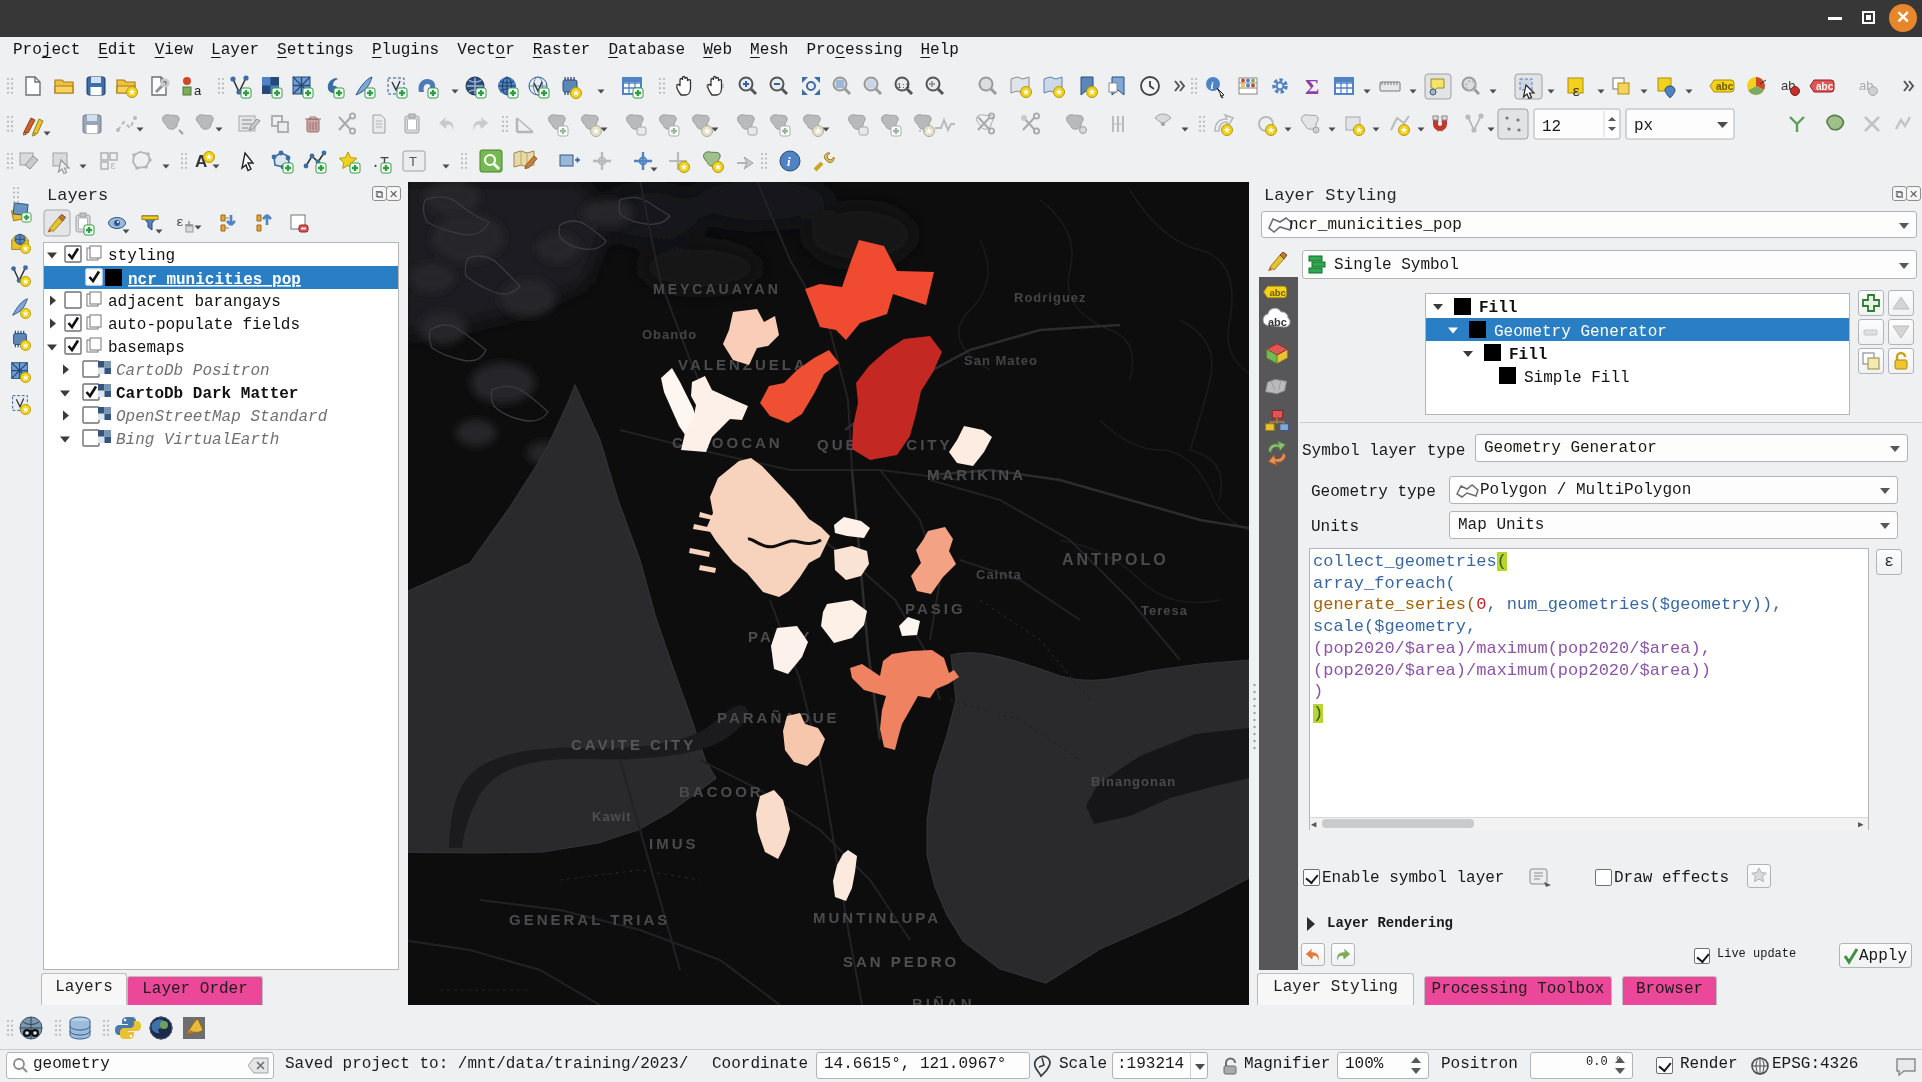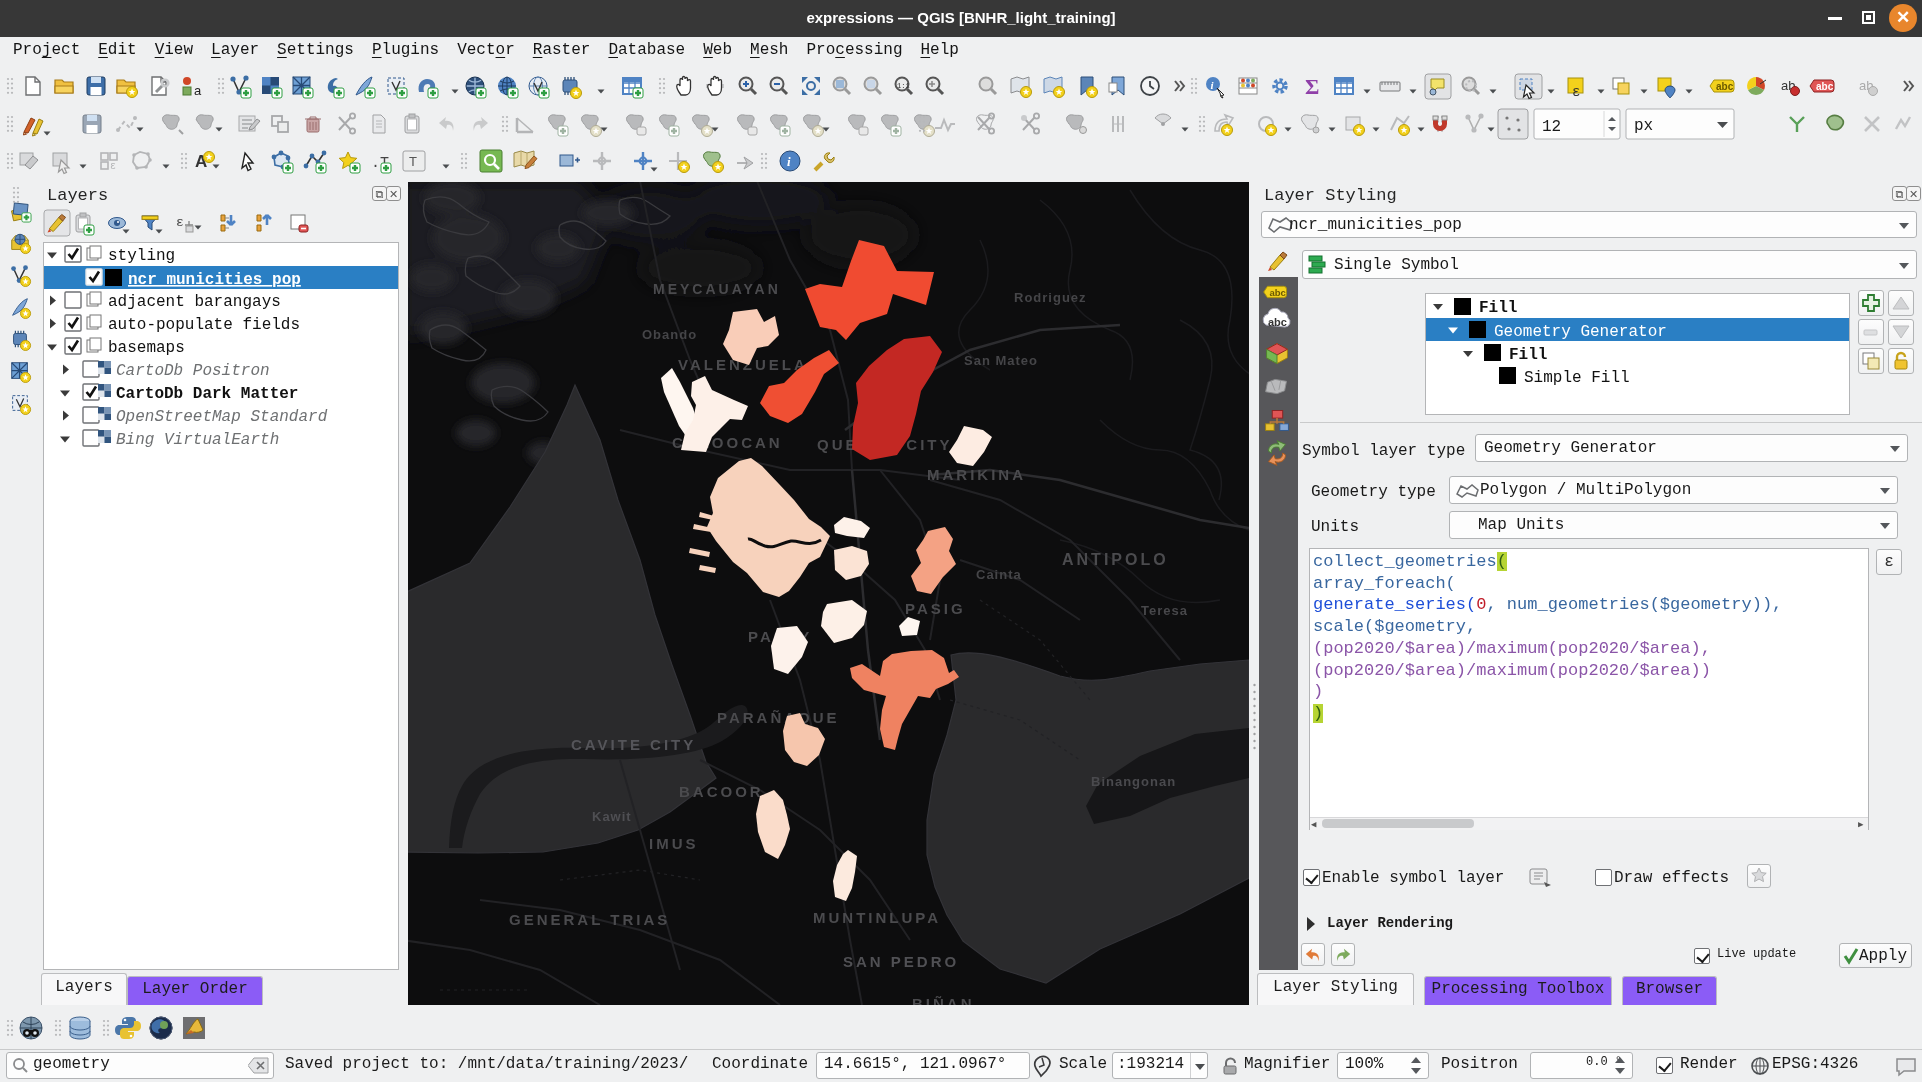--- a/index.html
+++ b/index.html
@@ -12,25 +12,24 @@
 #menuwrap{padding-left:4px;}
 .panel-title{font-size:17px;color:#252525;}
 .wbtn{width:17px;height:16px;border:1px solid #8f8f8f;border-radius:3px;background:#f5f5f5;color:#555;font-size:11px;line-height:14px;text-align:center;font-family:"Liberation Sans",sans-serif;}
 .checkbox{width:17px;height:17px;background:#fff;border:1px solid #6f7175;border-radius:2px;position:absolute;}
 .checkbox.c:after{content:"";position:absolute;left:3.5px;top:1.5px;width:6px;height:9px;border-right:2.3px solid #1a1a1a;border-bottom:2.3px solid #1a1a1a;transform:rotate(40deg);}
 .combo{position:absolute;background:#fdfdfd;border:1px solid #b1b3b5;border-radius:3px;}
 .combo .arr{position:absolute;right:7px;top:50%;margin-top:-2px;width:0;height:0;border-left:5px solid transparent;border-right:5px solid transparent;border-top:6px solid #54575b;}
 .btn{position:absolute;background:linear-gradient(#fdfdfd,#f0f1f2);border:1px solid #b1b3b5;border-radius:3px;}
 .tab{position:absolute;border:1px solid #bcbdbf;border-bottom:none;border-radius:3px 3px 0 0;font-size:16px;text-align:center;color:#1c1c1c;}
 .tab.on{background:#f7f7f8;height:32px;z-index:3;}
-.tab.off{background:#8b5cf6;height:29px;margin-top:3px;z-index:1;}
+.tab.off{background:#ec4899;height:29px;margin-top:3px;z-index:1;}
 u{text-decoration:underline;text-underline-offset:3px;}
 </style></head><body>
 <div class="abs" id="titlebar">
- <div class="abs" id="titletext">expressions — QGIS [BNHR_light_training]</div>
  <div class="abs" style="left:1828px;top:17px;width:14px;height:3px;background:#fff;"></div>
  <div class="abs" style="left:1862px;top:11px;width:13px;height:13px;border:2px solid #fff;background:#373737;"></div>
  <div class="abs" style="left:1866px;top:15px;width:5px;height:5px;background:#fff;"></div>
  <div class="abs" style="left:1889px;top:4px;width:28px;height:28px;border-radius:50%;background:#e8862c;color:#fff;text-align:center;line-height:28px;font-size:17px;font-weight:bold;font-family:'Liberation Sans',sans-serif;">✕</div>
 </div>
 <div class="abs" id="menubar">
     <div id="menuwrap"><span>Pro<u>j</u>ect</span><span><u>E</u>dit</span><span><u>V</u>iew</span><span><u>L</u>ayer</span><span><u>S</u>ettings</span><span><u>P</u>lugins</span><span>Vect<u>o</u>r</span><span><u>R</u>aster</span><span><u>D</u>atabase</span><span><u>W</u>eb</span><span><u>M</u>esh</span><span>Pro<u>c</u>essing</span><span><u>H</u>elp</span></div>
   </div>
 <svg class="abs" style="left:0;top:67px" width="1922" height="113" xmlns="http://www.w3.org/2000/svg">
     <circle cx="8" cy="12.0" r="1.1" fill="#b7b8ba"></circle>
@@ -1258,25 +1257,25 @@
       <span class="arr"></span>
     </div>
     <svg class="abs" style="left:197px;top:301px" width="26" height="18" xmlns="http://www.w3.org/2000/svg">
       <path d="M2,12 L6,4 L12,7 L17,3 L23,8 L21,14 L12,11 L7,15 Z" fill="none" stroke="#6b6d70" stroke-width="1.5"></path>
     </svg>
     <div class="abs" style="left:222px;top:300px;font-size:16px;">Polygon / MultiPolygon</div>
     <div class="abs" style="left:53px;top:337px;font-size:16px;">Units</div>
     <div class="combo" style="left:191px;top:330px;width:449px;height:28px;">
       <span class="arr"></span>
     </div>
-    <div class="abs" style="left:200px;top:335px;font-size:16px;margin-left:20px;">Map Units</div>
+    <div class="abs" style="left:200px;top:335px;font-size:16px;">Map Units</div>
     <div class="abs" style="left:51px;top:367px;width:560px;height:282px;background:#fff;border:1px solid #b4b5b7;"></div>
     <div class="abs" style="left:55px;top:370px;width:552px;font-size:17px;line-height:21.7px;white-space:pre;font-family:'Liberation Mono',monospace;"><span style="color:#39679f;">collect_geometries</span><span style="background:#b6d433;color:#2e5e10;">(</span>
 <span style="color:#39679f;">array_foreach(</span>
-<span style="color:#1d4ed8;margin-top:36px;">generate_series(</span><span style="color:#c01c28;">0</span><span style="color:#39679f;">, </span><span style="color:#39679f;">num_geometries($geometry)),</span>
+<span style="color:#a16207;margin-top:36px;">generate_series(</span><span style="color:#c01c28;">0</span><span style="color:#39679f;">, </span><span style="color:#39679f;">num_geometries($geometry)),</span>
 <span style="color:#39679f;">scale($geometry,</span>
 <span style="color:#8b55a8;">(pop2020/$area)/maximum(pop2020/$area),</span>
 <span style="color:#8b55a8;">(pop2020/$area)/maximum(pop2020/$area))</span>
 <span style="color:#8b55a8;">)</span>
 <span style="background:#b6d433;color:#2e5e10;">)</span>
 </div>
     <div class="abs" style="left:52px;top:636px;width:558px;height:13px;background:#f2f2f3;border-top:1px solid #d8d8da;"></div>
     <div class="abs" style="left:64px;top:638px;width:152px;height:9px;background:#c9cacc;border-radius:4px;"></div>
     <div class="abs" style="left:53px;top:638px;font-size:9px;color:#555;">◀</div>
     <div class="abs" style="left:600px;top:638px;font-size:9px;color:#555;">▶</div>

